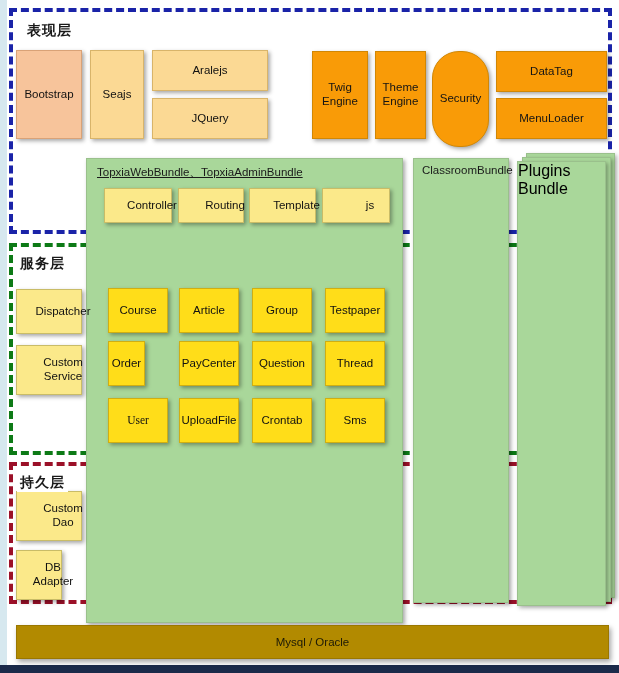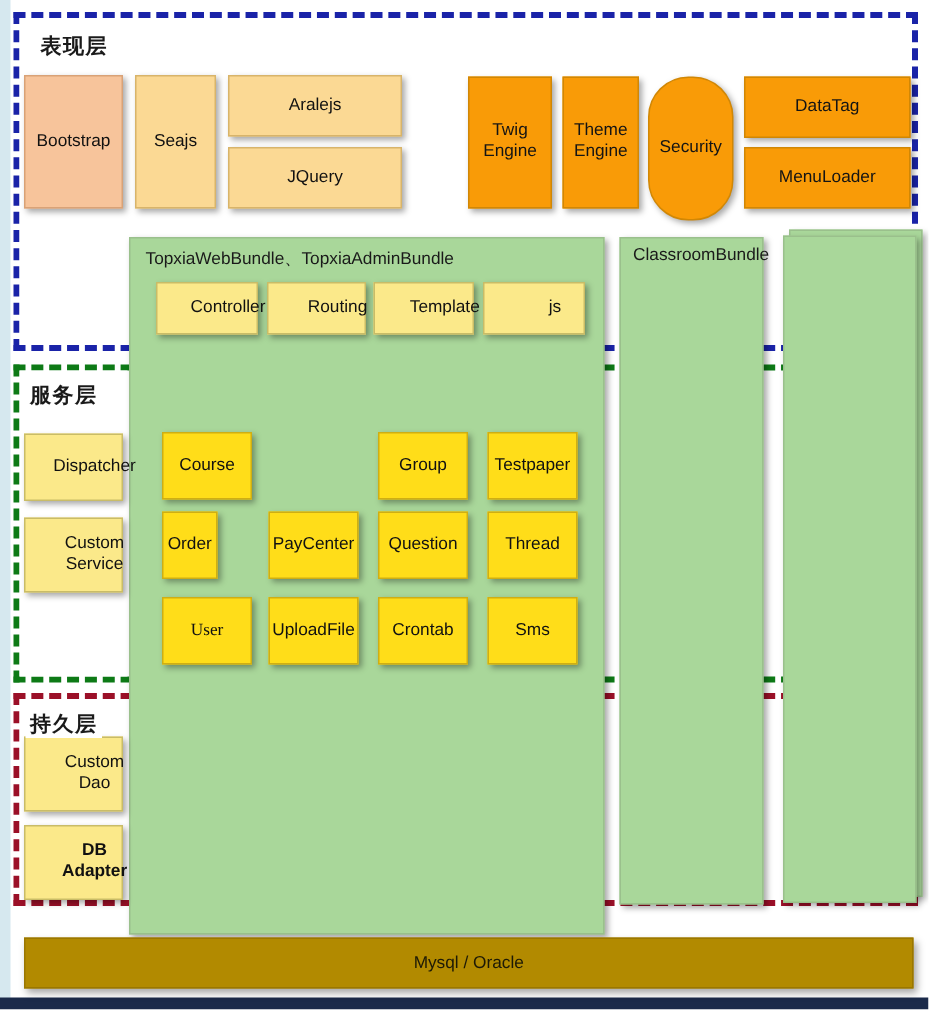--- a/index.html
+++ b/index.html
@@ -41,21 +41,21 @@
     position:absolute;box-sizing:border-box;
     background:#a9d79a;
     border:1px solid #9ac08c;
     box-shadow:2px 2px 4px rgba(0,0,0,0.35);
     z-index:10;
   }
   .gpanel .ghead{
     position:absolute;left:8px;top:5px;
     font-size:11.5px;color:#1a1a1a;white-space:nowrap;
   }
-  .gpanel.center .ghead{left:10px;top:6px;}
+  .gpanel.center .ghead{left:10px;top:6px;text-decoration:underline;}
 
   
   .stack{position:absolute;z-index:10;}
   .stack .sheet{
     position:absolute;box-sizing:border-box;
     background:#a9d79a;border:1px solid #9ac08c;
     box-shadow:2px 2px 4px rgba(0,0,0,0.30);
   }
 
   
@@ -100,20 +100,23 @@
     <span class="ghead">TopxiaWebBundle、TopxiaAdminBundle</span>
   </div>
 
   <div class="gpanel" style="left:413px; top:158px; width:96px; height:445px;">
     <span class="ghead">ClassroomBundle</span>
   </div>
 
   <div class="stack" style="left:517px; top:153px; width:98px; height:455px;">
     <div class="sheet" style="left:9px;  top:0px; width:89px; height:445px;"></div>
     <div class="sheet" style="left:5px;  top:4px; width:89px; height:445px;"></div>
+    <div class="sheet" style="left:0px;  top:8px; width:89px; height:445px;">
+      <span class="ghead" style="left:7px;top:6px;">Plugins Bundle</span>
+    </div>
   </div>
 
   <div class="white-col" style="left:13px; top:12px;  width:72px; height:218px;"></div>
   <div class="white-col" style="left:13px; top:247px; width:72px; height:204px;"></div>
   <div class="white-col" style="left:13px; top:466px; width:72px; height:134px;"></div>
 
   <span class="layer-label" style="left:24px; top:22px;">表现层</span>
   <span class="layer-label" style="left:17px; top:255px;">服务层</span>
   <span class="layer-label" style="left:17px; top:474px;">持久层</span>
 
@@ -130,33 +133,34 @@
 
   <div class="node lemon" style="left:104px; top:188px; width:68px; height:35px;">Controller</div>
   <div class="node lemon" style="left:178px; top:188px; width:66px; height:35px;">Routing</div>
   <div class="node lemon" style="left:249px; top:188px; width:67px; height:35px;">Template</div>
   <div class="node lemon" style="left:322px; top:188px; width:68px; height:35px;">js</div>
 
   <div class="node lemon" style="left:16px; top:289px; width:66px; height:45px;">Dispatcher</div>
   <div class="node lemon" style="left:16px; top:345px; width:66px; height:50px;">Custom<br>Service</div>
 
   <div class="node yellow" style="left:108px; top:288px; width:60px; height:45px;">Course</div>
+  <div class="node yellow" style="left:179px; top:288px; width:60px; height:45px;">Article</div>
   <div class="node yellow" style="left:252px; top:288px; width:60px; height:45px;">Group</div>
   <div class="node yellow" style="left:325px; top:288px; width:60px; height:45px;">Testpaper</div>
 
   <div class="node yellow" style="left:108px; top:341px; width:37px; height:45px;">Order</div>
   <div class="node yellow" style="left:179px; top:341px; width:60px; height:45px;">PayCenter</div>
   <div class="node yellow" style="left:252px; top:341px; width:60px; height:45px;">Question</div>
   <div class="node yellow" style="left:325px; top:341px; width:60px; height:45px;">Thread</div>
 
   <div class="node yellow" style="left:108px; top:398px; width:60px; height:45px;font-family:Liberation Serif, serif;">User</div>
   <div class="node yellow" style="left:179px; top:398px; width:60px; height:45px;">UploadFile</div>
   <div class="node yellow" style="left:252px; top:398px; width:60px; height:45px;">Crontab</div>
   <div class="node yellow" style="left:325px; top:398px; width:60px; height:45px;">Sms</div>
 
 
   <div class="node lemon" style="left:16px; top:491px; width:66px; height:50px;">Custom<br>Dao</div>
-  <div class="node lemon" style="left:16px; top:550px; width:66px; height:50px;font-weight:bold;">DB<br>Adapter</div>
+  <div class="node lemon" style="left:16px; top:550px; width:46px; height:50px;">DB<br>Adapter</div>
 
   <div class="dbbar" style="left:16px; top:625px; width:591px; height:32px;">Mysql / Oracle</div>
 
   <div class="bottom-strip"></div>
 </div>
 
 </body></html>

